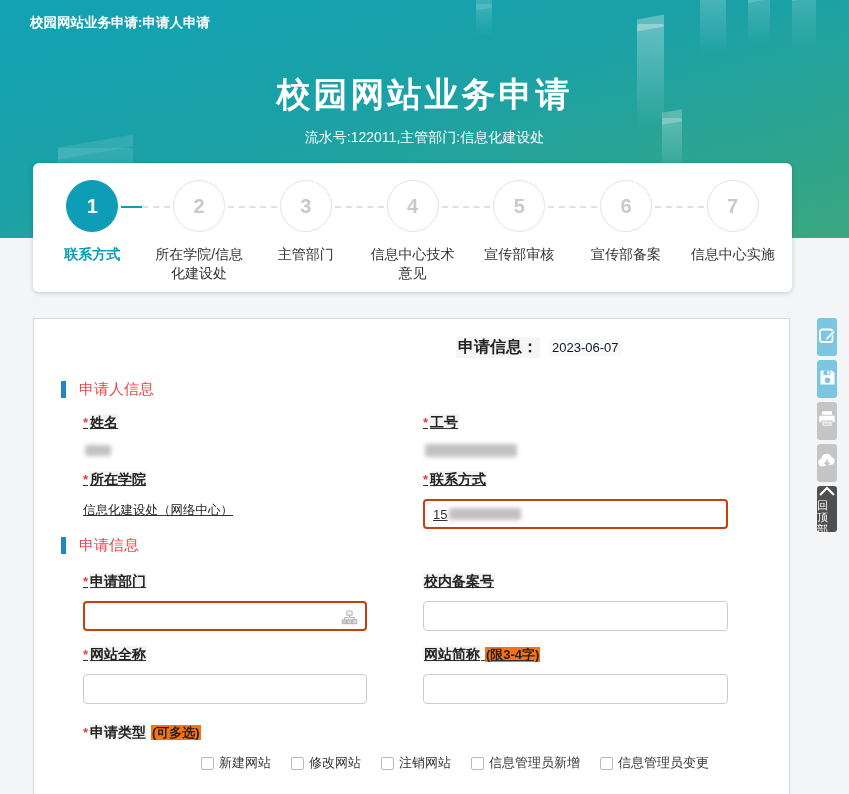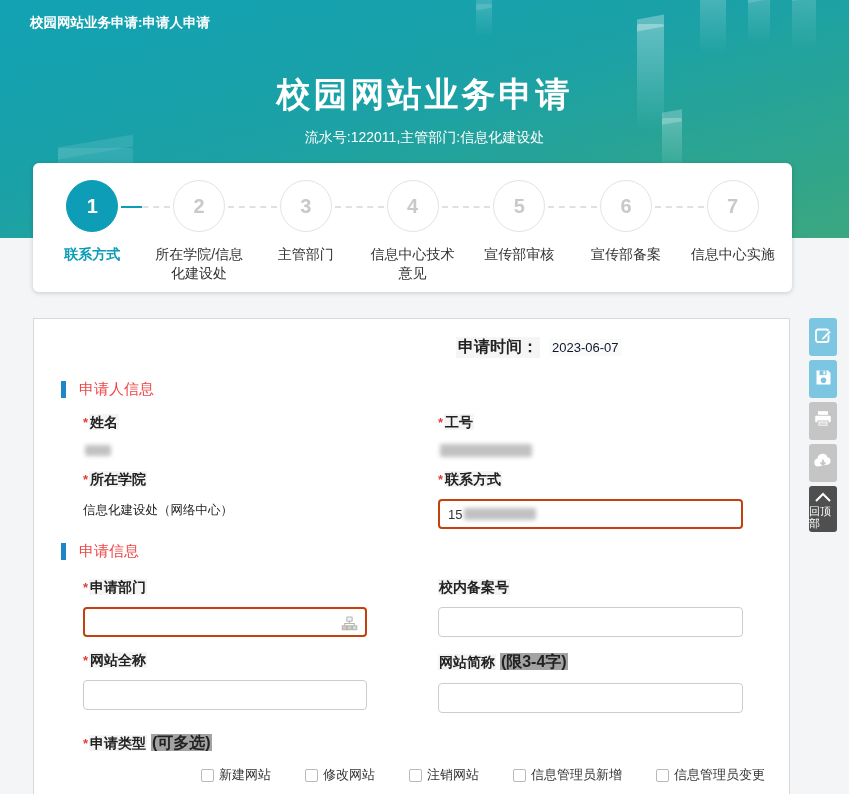--- a/index.html
+++ b/index.html
@@ -71,42 +71,42 @@
     background:#fff; border:1px solid #d9d9d9; border-bottom:none;
     z-index:2; overflow:hidden;
   }
   .apply-time { margin:18px 0 0 422px; display:flex; align-items:baseline; }
   .apply-time .lbl { font-size:16px; font-weight:bold; color:#222; background:#f5f5f5; padding:0 2px; }
   .apply-time .val { font-size:13px; color:#0f172a; margin-left:9px; background:#fafafa; padding:1px 3px; }
   .section-h { display:flex; align-items:center; margin:22px 0 0 27px; }
   .section-bar { width:5px; height:17px; background:#1e88c7; margin-right:13px; }
   .section-title { font-size:15px; color:#ef4444; }
   .fields { margin:0 0 0 49px; }
-  .frow { display:grid; grid-template-columns:284px 305px; column-gap:71px; margin-top:15px; }
+  .frow { display:grid; grid-template-columns:284px 305px; column-gap:56px; margin-top:15px;text-decoration:underline; }
   .flabel { font-size:14px; font-weight:bold; color:#222; }
   .flabel .txt { background:#f4f4f4; padding:0 1px; }
-  .flabel .hint { font-size:16px; background:#a3a3a3; padding:0 1px; }
+  .flabel .hint { font-size:13px; background:#f97316; padding:0 1px; }
   .req { color:#e03c3c; margin-right:1px; font-weight:bold; font-size:13px; }
   .redact { display:inline-block; background:#8f8f8f; filter:blur(2px); opacity:.55; border-radius:2px; vertical-align:middle; }
   .plainval { font-size:12.5px; color:#222; margin-top:13px; }
   .inp {
     height:30px; border:2px solid #c2410c; border-radius:4px; background:#fff;
     margin-top:10px; display:flex; align-items:center; padding:0 8px;
     font-size:13px; color:#333; position:relative; width:100%;
   }
   input.raw {
     height:30px; border:1px solid #ccc; border-radius:4px; background:#fff;
     margin-top:10px; width:100%; padding:0 8px; font-size:13px; color:#333; outline:none;
   }
   .inp .org-ico { position:absolute; right:7px; top:6px; }
-  .cb-row { display:flex; margin:12px 0 0 118px; gap:34px; flex-wrap:nowrap; }
+  .cb-row { display:flex; margin:12px 0 0 118px; gap:20px; flex-wrap:nowrap; }
   .cb { display:flex; align-items:center; font-size:13px; color:#333; cursor:pointer; white-space:nowrap; }
   .cb .box { width:13px; height:13px; border:1px solid #b9b9b9; border-radius:2px; background:#fff; margin-right:5px; flex:none; }
   
-  .toolbar { position:absolute; right:12px; top:318px; width:28px; display:flex; flex-direction:column; gap:4px; z-index:5; }
+  .toolbar { position:absolute; right:12px; top:318px; width:20px; display:flex; flex-direction:column; gap:4px; z-index:5; }
   .tb { height:38px; border-radius:3px; display:flex; align-items:center; justify-content:center; cursor:pointer; }
   .tb.blue { background:#7cc6e2; }
   .tb.gray { background:#c5c5c5; }
   .tb.dark { background:#4f4f4f; flex-direction:column; height:46px; color:#fff; font-size:11px; line-height:1.1; padding-top:2px; }
 </style>
 </head>
 <body>
 
 <div class="header">
   <div class="tower" style="left:637px;top:24px;width:27px;height:105px;"></div>
@@ -156,21 +156,21 @@
       <div class="step">
         <div class="circle">7</div>
         <div class="step-label">信息中心实施</div>
       </div>
     </div>
 </div>
 
 <div class="form-card">
 
   <div class="apply-time">
-    <span class="lbl">申请时间：</span>
+    <span class="lbl">申请信息：</span>
     <span class="val">2023-06-07</span>
   </div>
 
   <div class="section-h">
     <span class="section-bar"></span>
     <span class="section-title">申请人信息</span>
   </div>
 
   <div class="fields">
     <div class="frow">
@@ -191,21 +191,21 @@
       </div>
       <div>
         <div class="flabel"><span class="req">*</span><span class="txt">联系方式</span></div>
         <div class="inp">
           <span>15</span>
           <span class="redact" style="width:72px;height:12px;margin-left:2px;"></span>
         </div>
       </div>
     </div>
 
-    <div class="section-h" style="margin-left:-22px;margin-top:13px;">
+    <div class="section-h" style="margin-left:-22px;margin-top:7px;">
       <span class="section-bar"></span>
       <span class="section-title">申请信息</span>
     </div>
 
     <div class="frow" style="margin-top:18px;">
       <div>
         <div class="flabel"><span class="req">*</span><span class="txt">申请部门</span></div>
         <div class="inp">
           <span class="org-ico">
             <svg width="17" height="17" viewBox="0 0 16 16">

